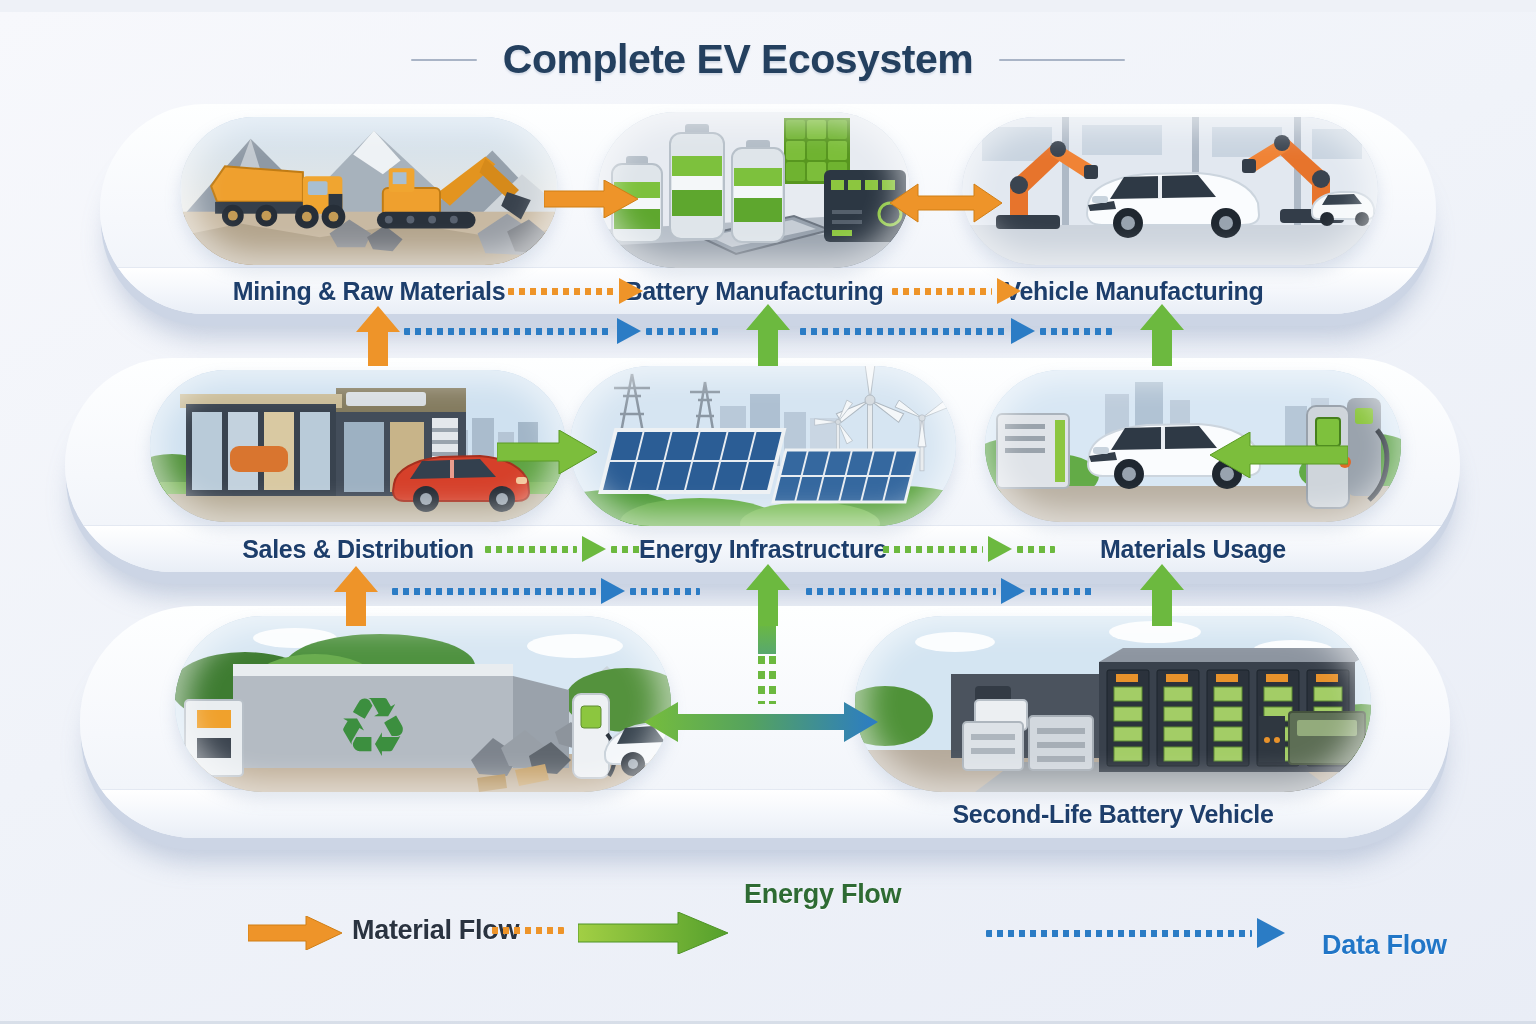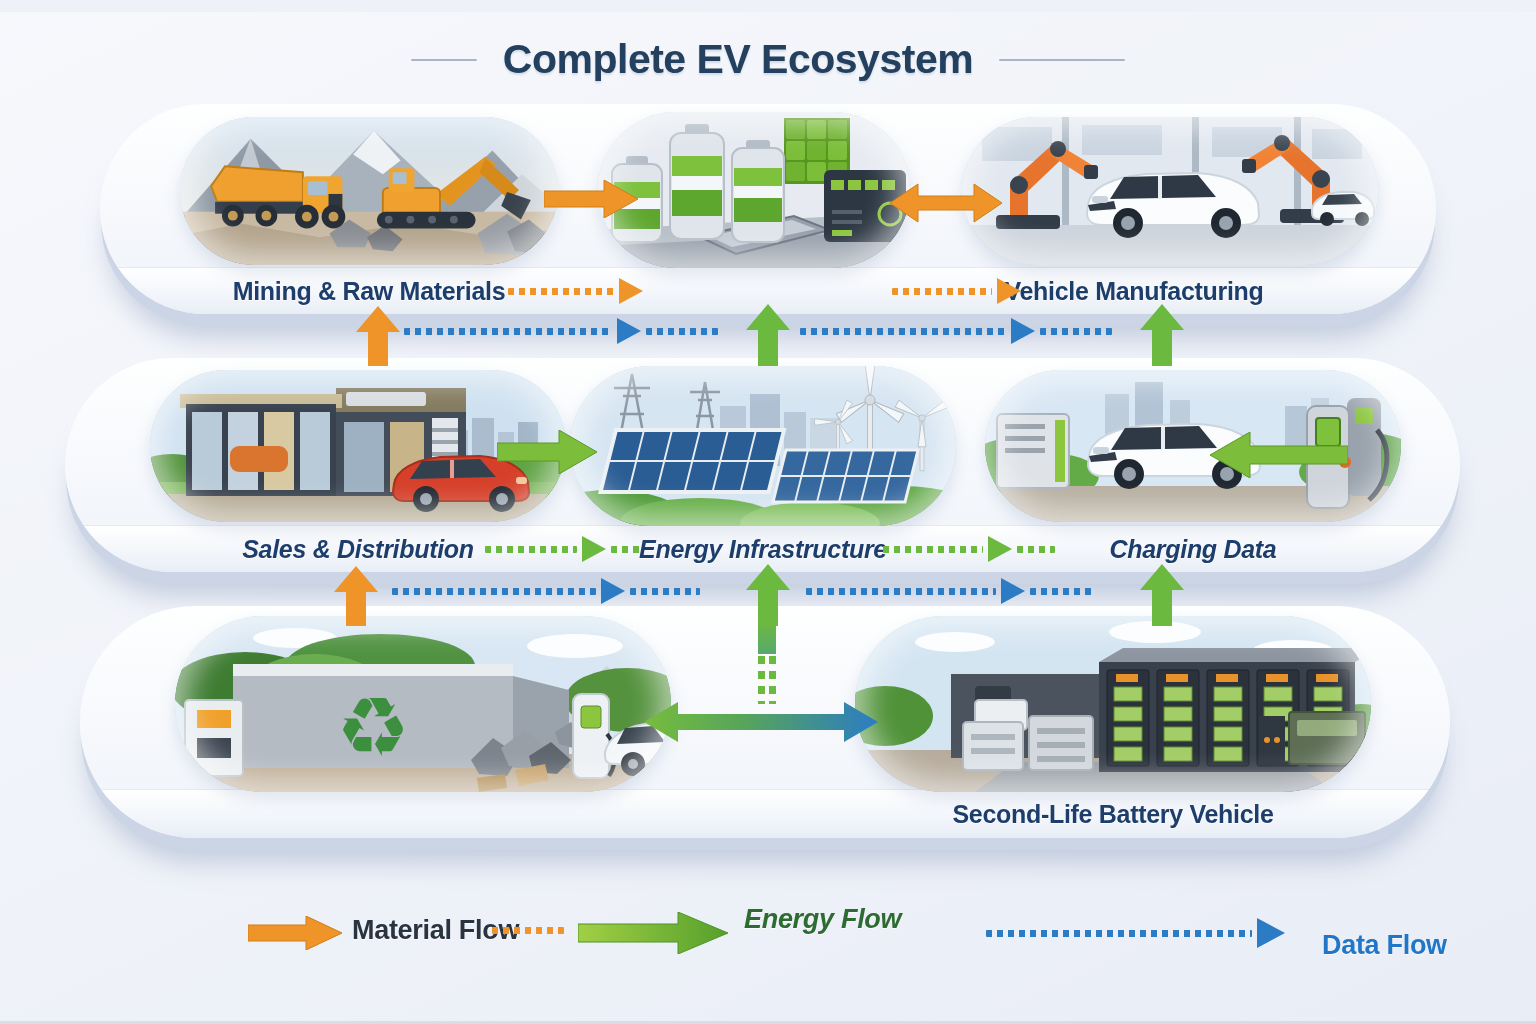--- a/index.html
+++ b/index.html
@@ -50,20 +50,21 @@
 
   <div class="title-wrap">
     <div class="title-line l"></div>
     <div class="title-text">Complete EV Ecosystem</div>
     <div class="title-line r"></div>
   </div>
 
   <div class="platform" style="left:100px;top:92px;width:1336px;height:210px;">
     <div class="band"></div>
     <div class="node-label" style="left:80px;width:378px;bottom:0;top:auto;">Mining &amp; Raw Materials</div>
+    <div class="node-label" style="left:498px;width:312px;bottom:0;top:auto;">Battery Manufacturing</div>
     <div class="node-label" style="left:826px;width:416px;bottom:0;top:auto;">Vehicle Manufacturing</div>
 
     <div class="dotarrow c-orange" style="left:408px;bottom:10px;width:138px;">
       <span class="dots" style="width:106px;"></span>
         <span class="tri"></span>
     </div>
     <div class="dotarrow c-orange" style="left:792px;bottom:10px;width:132px;">
       <span class="dots" style="width:100px;"></span>
         <span class="tri"></span>
     </div>
@@ -254,25 +255,25 @@
   </svg>
   <div class="dotarrow c-blue" style="left:800px;top:306px;width:334px;">
     <span class="dots" style="width:206px;"></span>
       <span class="tri"></span>
       <span class="dots" style="width:72px;"></span>
   </div>
   <svg class="arrow" style="left:1140px;top:292px;" width="44" height="62">
     <polygon points="22,0 44,26 32,26 32,62 12,62 12,26 0,26" fill="#6CB93F"></polygon>
   </svg>
 
-  <div class="platform" style="left:65px;top:346px;width:1395px;height:214px;font-style:italic;">
+  <div class="platform" style="left:65px;top:346px;width:1395px;height:214px;">
     <div class="band"></div>
     <div class="node-label" style="left:85px;width:416px;bottom:0;top:auto;">Sales &amp; Distribution</div>
     <div class="node-label" style="left:505px;width:386px;bottom:0;top:auto;">Energy Infrastructure</div>
-    <div class="node-label" style="left:920px;width:416px;bottom:0;top:auto;">Charging Data</div>
+    <div class="node-label" style="left:920px;width:416px;bottom:0;top:auto;">Materials Usage</div>
 
     <div class="dotarrow c-green" style="left:420px;bottom:10px;width:162px;">
       <span class="dots" style="width:92px;"></span>
         <span class="tri"></span>
         <span class="dots" style="width:30px;"></span>
     </div>
     <div class="dotarrow c-green" style="left:818px;bottom:10px;width:178px;">
       <span class="dots" style="width:100px;"></span>
         <span class="tri"></span>
         <span class="dots" style="width:38px;"></span>
@@ -627,21 +628,21 @@
   </div>
   <svg class="arrow" style="left:578px;top:900px;" width="150" height="42">
     <defs>
         <linearGradient id="gleg" x1="0" y1="0" x2="1" y2="0">
       <stop offset="0" stop-color="#a2cf44"></stop>
           <stop offset="1" stop-color="#55a02c"></stop>
     </linearGradient>
       </defs>
     <polygon points="0,12 100,12 100,0 150,21 100,42 100,30 0,30" fill="url(#gleg)" stroke="#4e9426" stroke-width="1"></polygon>
   </svg>
-  <div class="legend-label" style="left:744px;top:892px;color:#2e6b33;font-style:italic;">Energy Flow</div>
+  <div class="legend-label" style="left:744px;top:867px;color:#2e6b33;">Energy Flow</div>
   <div class="dotarrow c-blue" style="left:986px;top:906px;width:300px;">
     <span class="dots" style="width:266px;"></span>
       <span class="tri" style="border-left-width:28px;border-top-width:15px;border-bottom-width:15px;"></span>
   </div>
   <div class="legend-label" style="left:1322px;top:918px;color:#2176c7;">Data Flow</div>
 
   <div class="bottom-line"></div>
 </div>
 
 </body></html>

